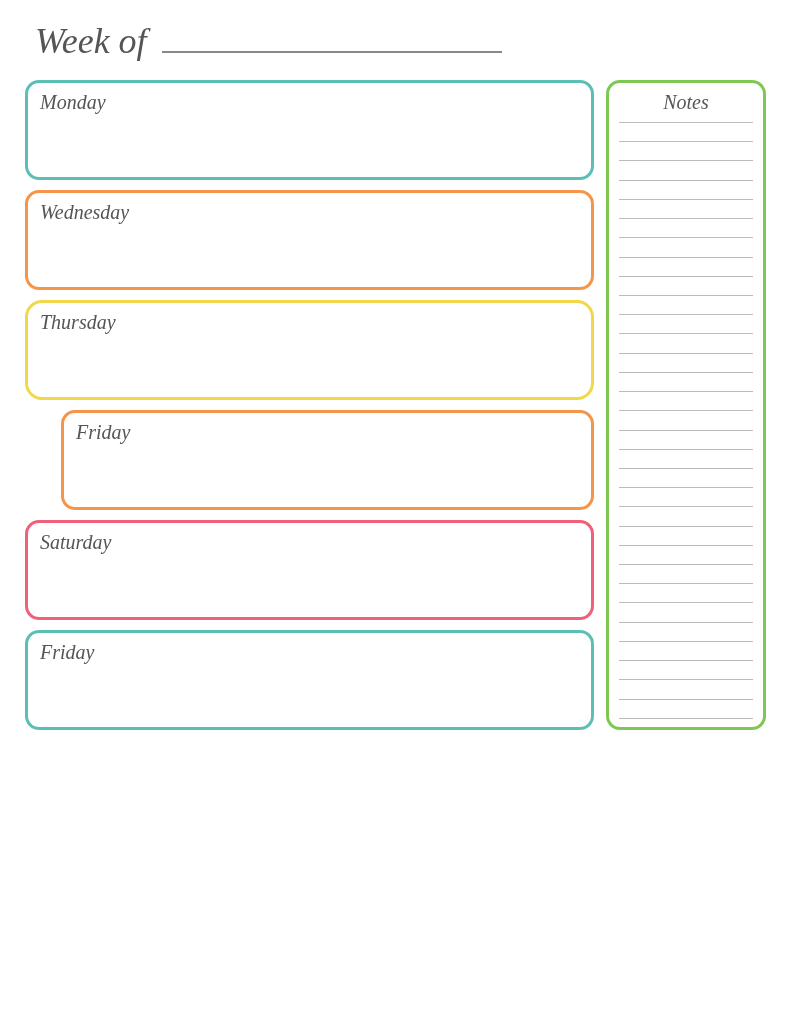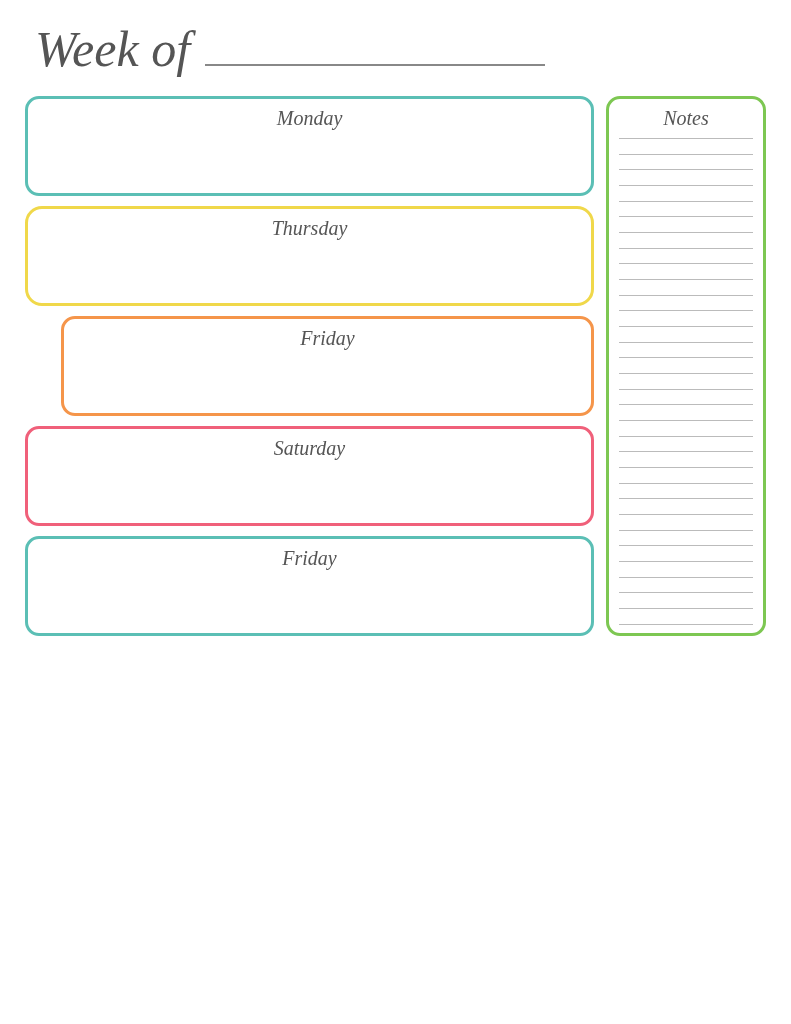--- a/index.html
+++ b/index.html
@@ -18,21 +18,21 @@
 
     .header {
       display: flex;
       align-items: baseline;
       margin-bottom: 18px;
       padding-left: 10px;
     }
 
     .week-of-text {
       font-style: italic;
-      font-size: 50px;
+      font-size: 36px;
       color: #555;
       font-family: Georgia, serif;
       margin-right: 10px;
     }
 
     .week-line {
       flex: 1;
       max-width: 340px;
       border-bottom: 2px solid #888;
       height: 8px;
@@ -51,21 +51,20 @@
       gap: 10px;
     }
 
     .day-box {
       border-radius: 14px;
       border-width: 3px;
       border-style: solid;
       padding: 8px 12px;
       min-height: 100px;
       background: #ffffff;
-      text-align: center;
     }
 
     .day-label {
       font-style: italic;
       font-size: 20px;
       color: #555;
       font-family: Georgia, serif;
       margin-bottom: 4px;
     }
 
@@ -118,20 +117,23 @@
     <span class="week-of-text">Week of</span>
     <div class="week-line"></div>
   </div>
 
   <div class="main-content">
     <div class="days-column">
 
     <div class="day-box monday" style="border-color: rgb(91, 191, 181);">
           <div class="day-label">Monday</div>
         </div>
+        <div class="day-box wednesday" style="border-color: rgb(245, 149, 74);">
+          <div class="day-label">Wednesday</div>
+        </div>
         <div class="day-box thursday" style="border-color: rgb(240, 216, 74); border-radius: 17px;">
           <div class="day-label">Thursday</div>
         </div>
         <div class="day-box friday" style="border-color: rgb(245, 149, 74);">
           <div class="day-label">Friday</div>
         </div>
         <div class="day-box saturday" style="border-color: rgb(240, 96, 122);">
           <div class="day-label">Saturday</div>
         </div>
         <div class="day-box sunday" style="border-color: rgb(91, 191, 181);">

